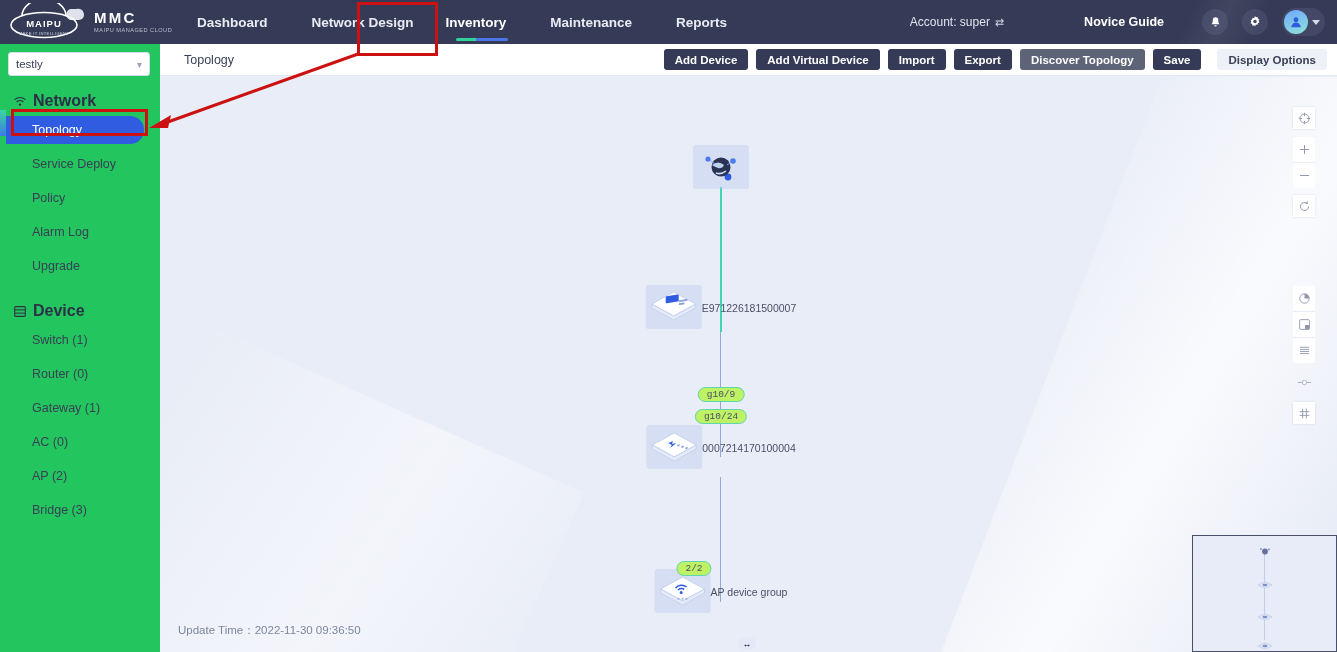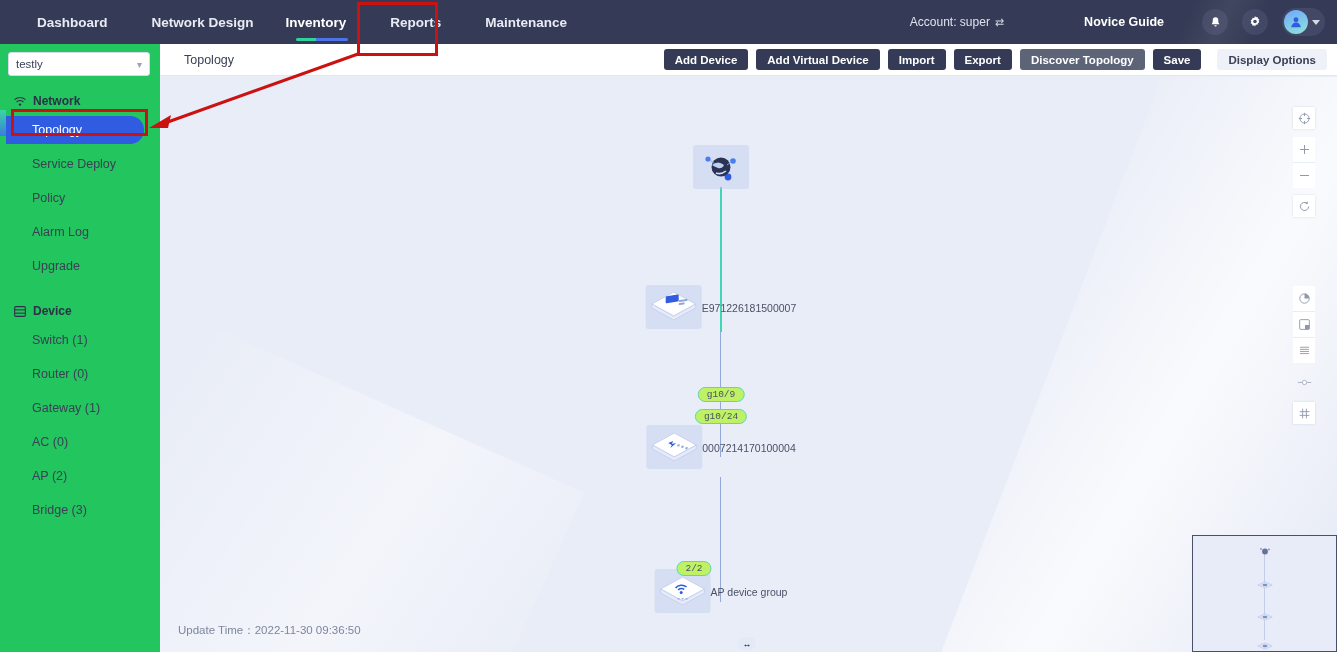--- a/index.html
+++ b/index.html
@@ -84,21 +84,21 @@
   .selectbox {
     margin: 8px 10px 0 8px; height: 24px; background: #ffffff;
     border: 1px solid #d4dbe9; border-radius: 3px;
     display: flex; align-items: center; justify-content: space-between;
     padding: 0 7px; font-size: 11.5px; color: #3c4257; cursor: pointer;
   }
   .selectbox .chev { color: #9aa3b8; font-size: 10px; }
   .sgroup {
     display: flex; align-items: center; gap: 7px;
     padding-left: 14px; margin-top: 16px; height: 18px;
-    font-size: 12px; font-weight: bold; color: #2c3147;
+    font-size: 16px; font-weight: bold; color: #2c3147;
   }
   .smenu { list-style: none; }
   .smenu li {
     height: 28px; display: flex; align-items: center;
     padding-left: 32px; font-size: 12.5px; color: #3a4055; cursor: pointer;
     margin-top: 6px;
   }
   .smenu li.active {
     background: #2f5ce0; color: #ffffff;
     border-radius: 0 15px 15px 0;
@@ -210,37 +210,52 @@
   .anno-box {
     border: 3px solid #cc1111;
     background: transparent;
   }
   .anno-svg { position: absolute; left: 0; top: 0; z-index: 49; pointer-events: none; }
 </style>
 </head>
 <body>
 
 <div class="topnav">
+  <div class="brand">
+    <div class="brand-cloud">
+      <svg width="84" height="38" viewBox="0 0 84 38">
+        <path d="M68 6 a6 6 0 0 1 8 6 a5 5 0 0 1 -5 5 h-9 a6 6 0 0 1 0 -11 z" fill="#eef1f8" opacity=".92"></path>
+        <ellipse cx="36" cy="22" rx="33" ry="12.5" fill="none" stroke="#ffffff" stroke-width="1.6"></ellipse>
+        <path d="M14 13 a13 10 0 0 1 44 0" fill="none" stroke="#ffffff" stroke-width="1.6"></path>
+        <text x="36" y="24" text-anchor="middle" fill="#ffffff" font-size="9.5" font-weight="bold" font-family="'Liberation Sans',sans-serif" letter-spacing="1">MAIPU</text>
+        <text x="36" y="31.5" text-anchor="middle" fill="#cfd5e6" font-size="4.2" font-family="'Liberation Sans',sans-serif" letter-spacing=".3">MAKE IT INTELLIGENT</text>
+      </svg>
+    </div>
+    <div class="brand-txt">
+      <div class="brand-mmc">MMC</div>
+      <div class="brand-sub">MAIPU MANAGED CLOUD</div>
+    </div>
+  </div>
 
   <div class="navlinks">
     <div class="navitem">
       <span>Dashboard</span>
     </div>
     <div class="navitem">
       <span>Network Design</span>
     </div>
     <div class="navitem active">
       <span>Inventory</span>
       <span class="navbar-underline"></span>
     </div>
     <div class="navitem">
+      <span>Maintenance</span>
+    </div>
+    <div class="navitem">
       <span>Reports</span>
-    </div>
-    <div class="navitem">
-      <span>Maintenance</span>
     </div>
   </div>
 
   <div class="nav-right">
     <div class="acct">
       <span>Account: super</span><span class="swapico">⇄</span>
     </div>
     <div class="novice">Novice Guide</div>
     <div class="circbtn">
       <svg width="13" height="13" viewBox="0 0 16 16">

